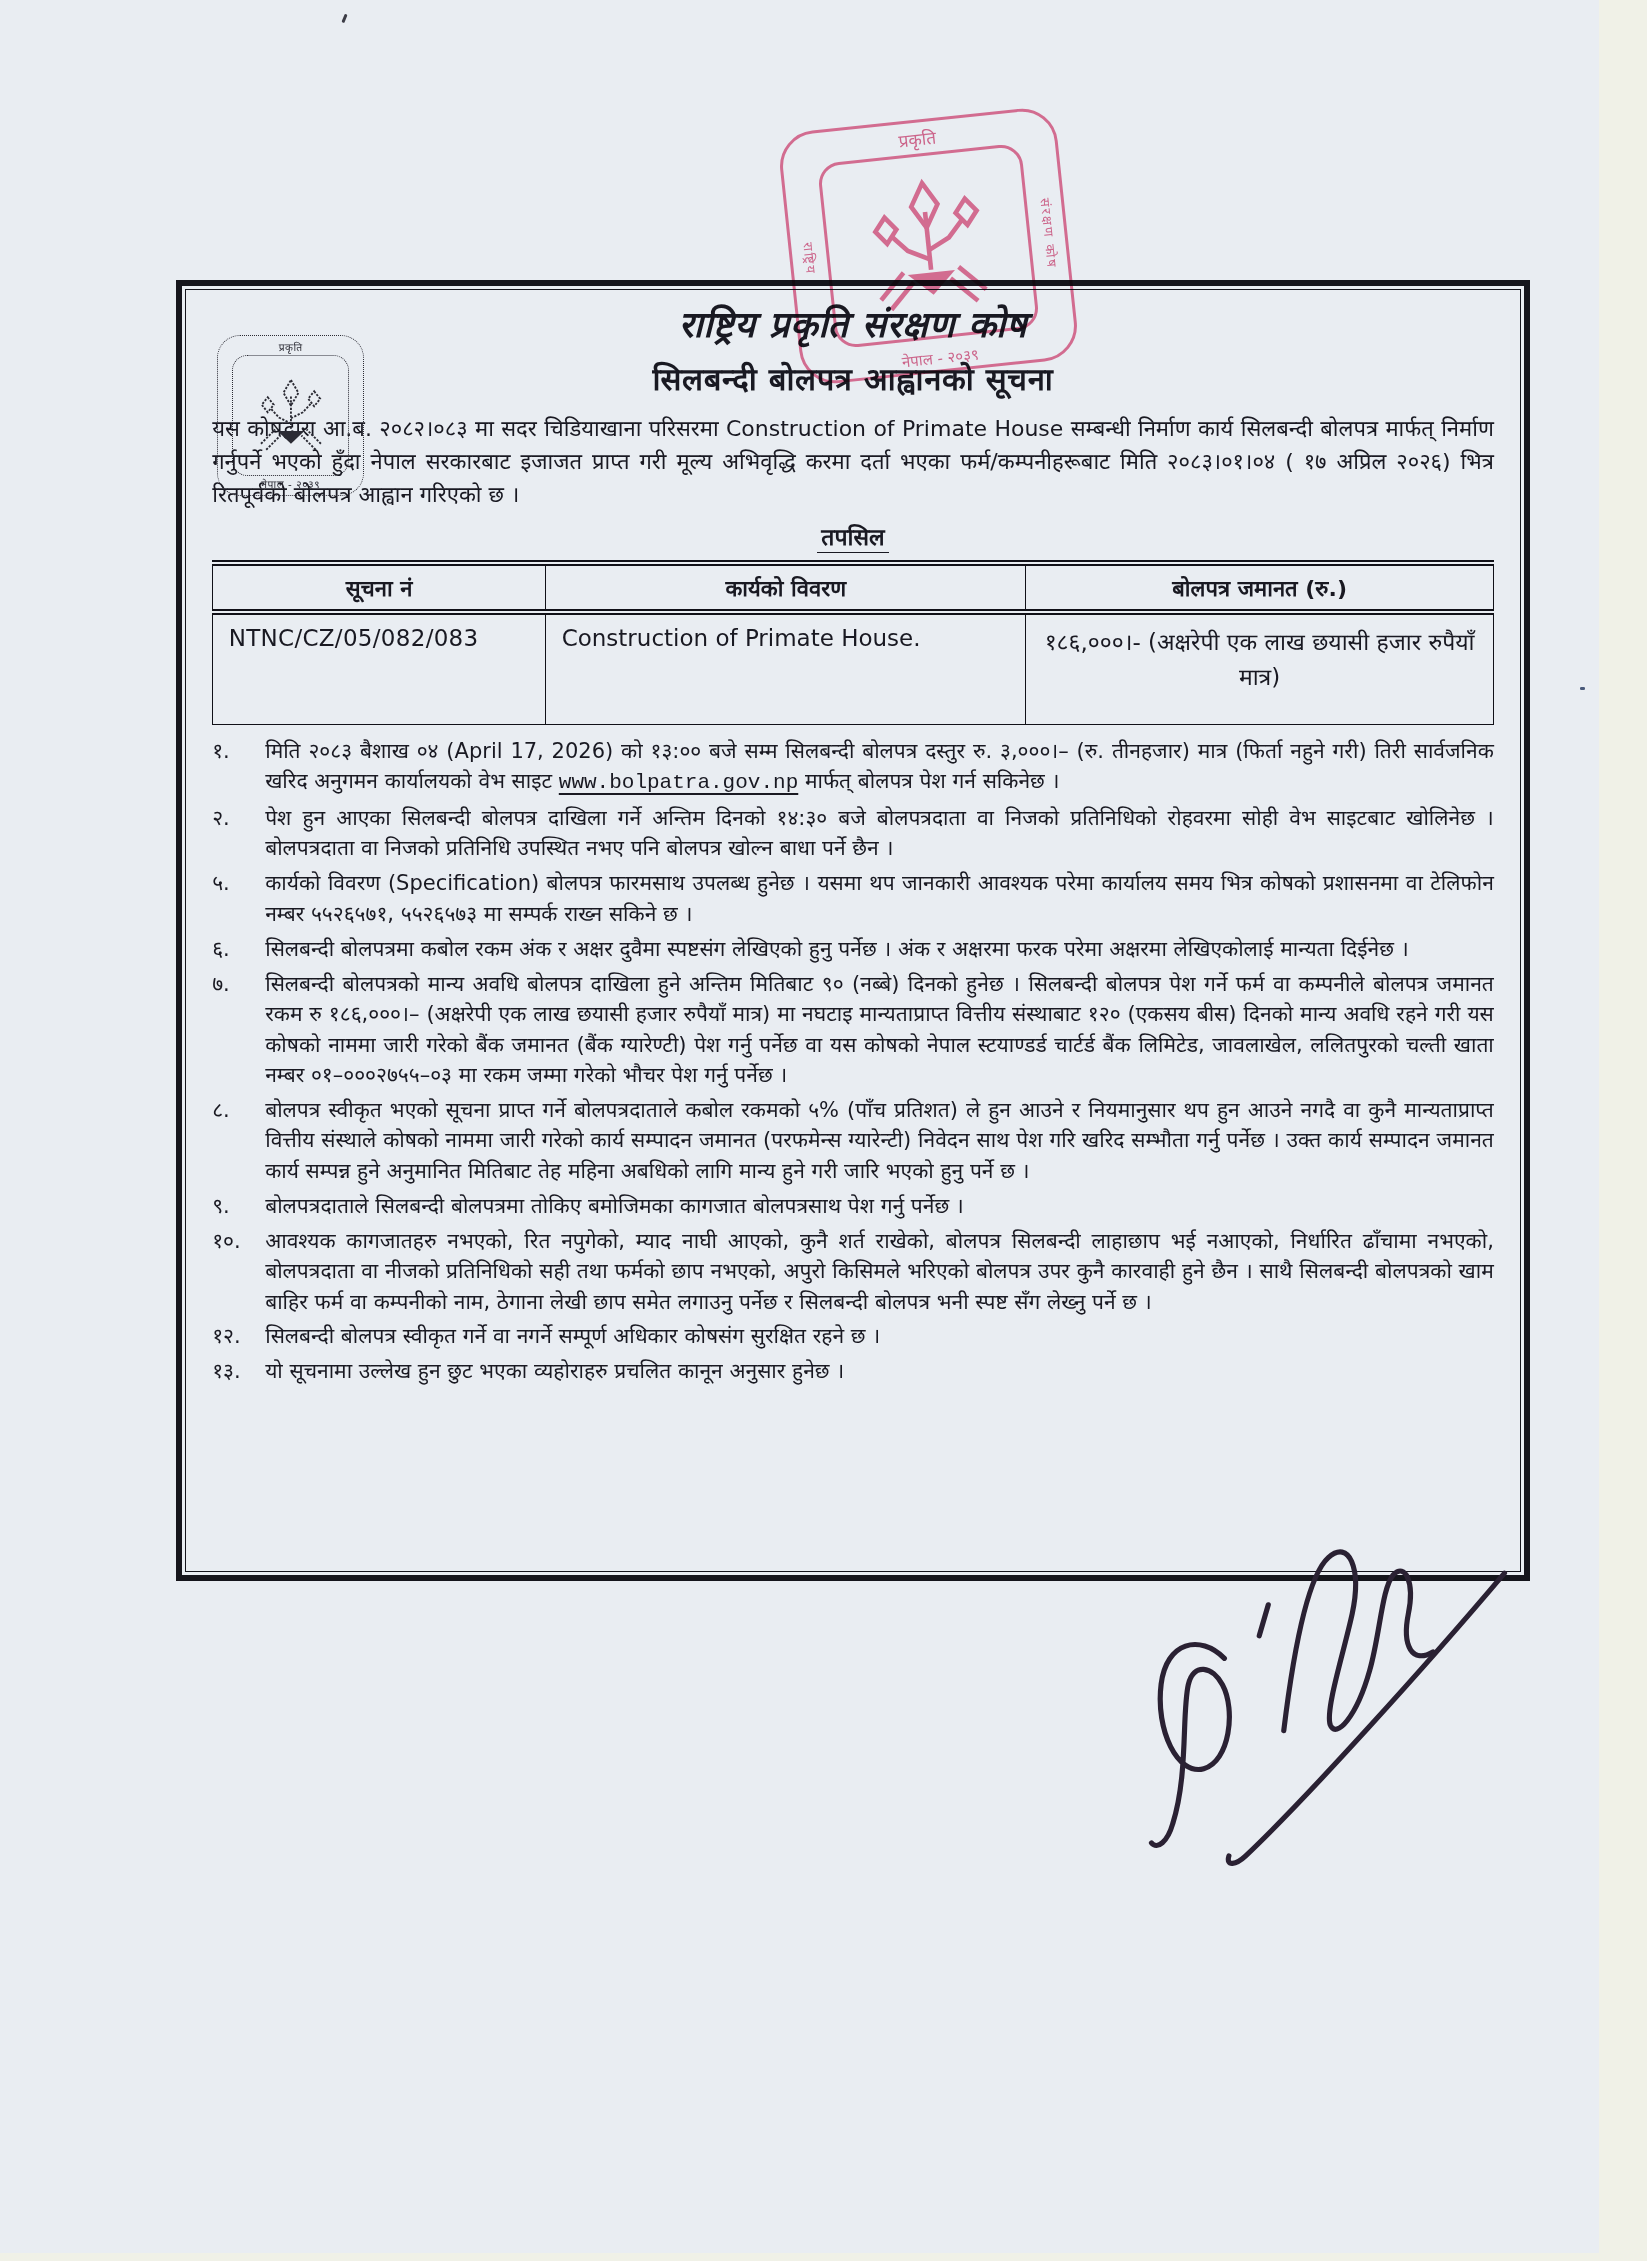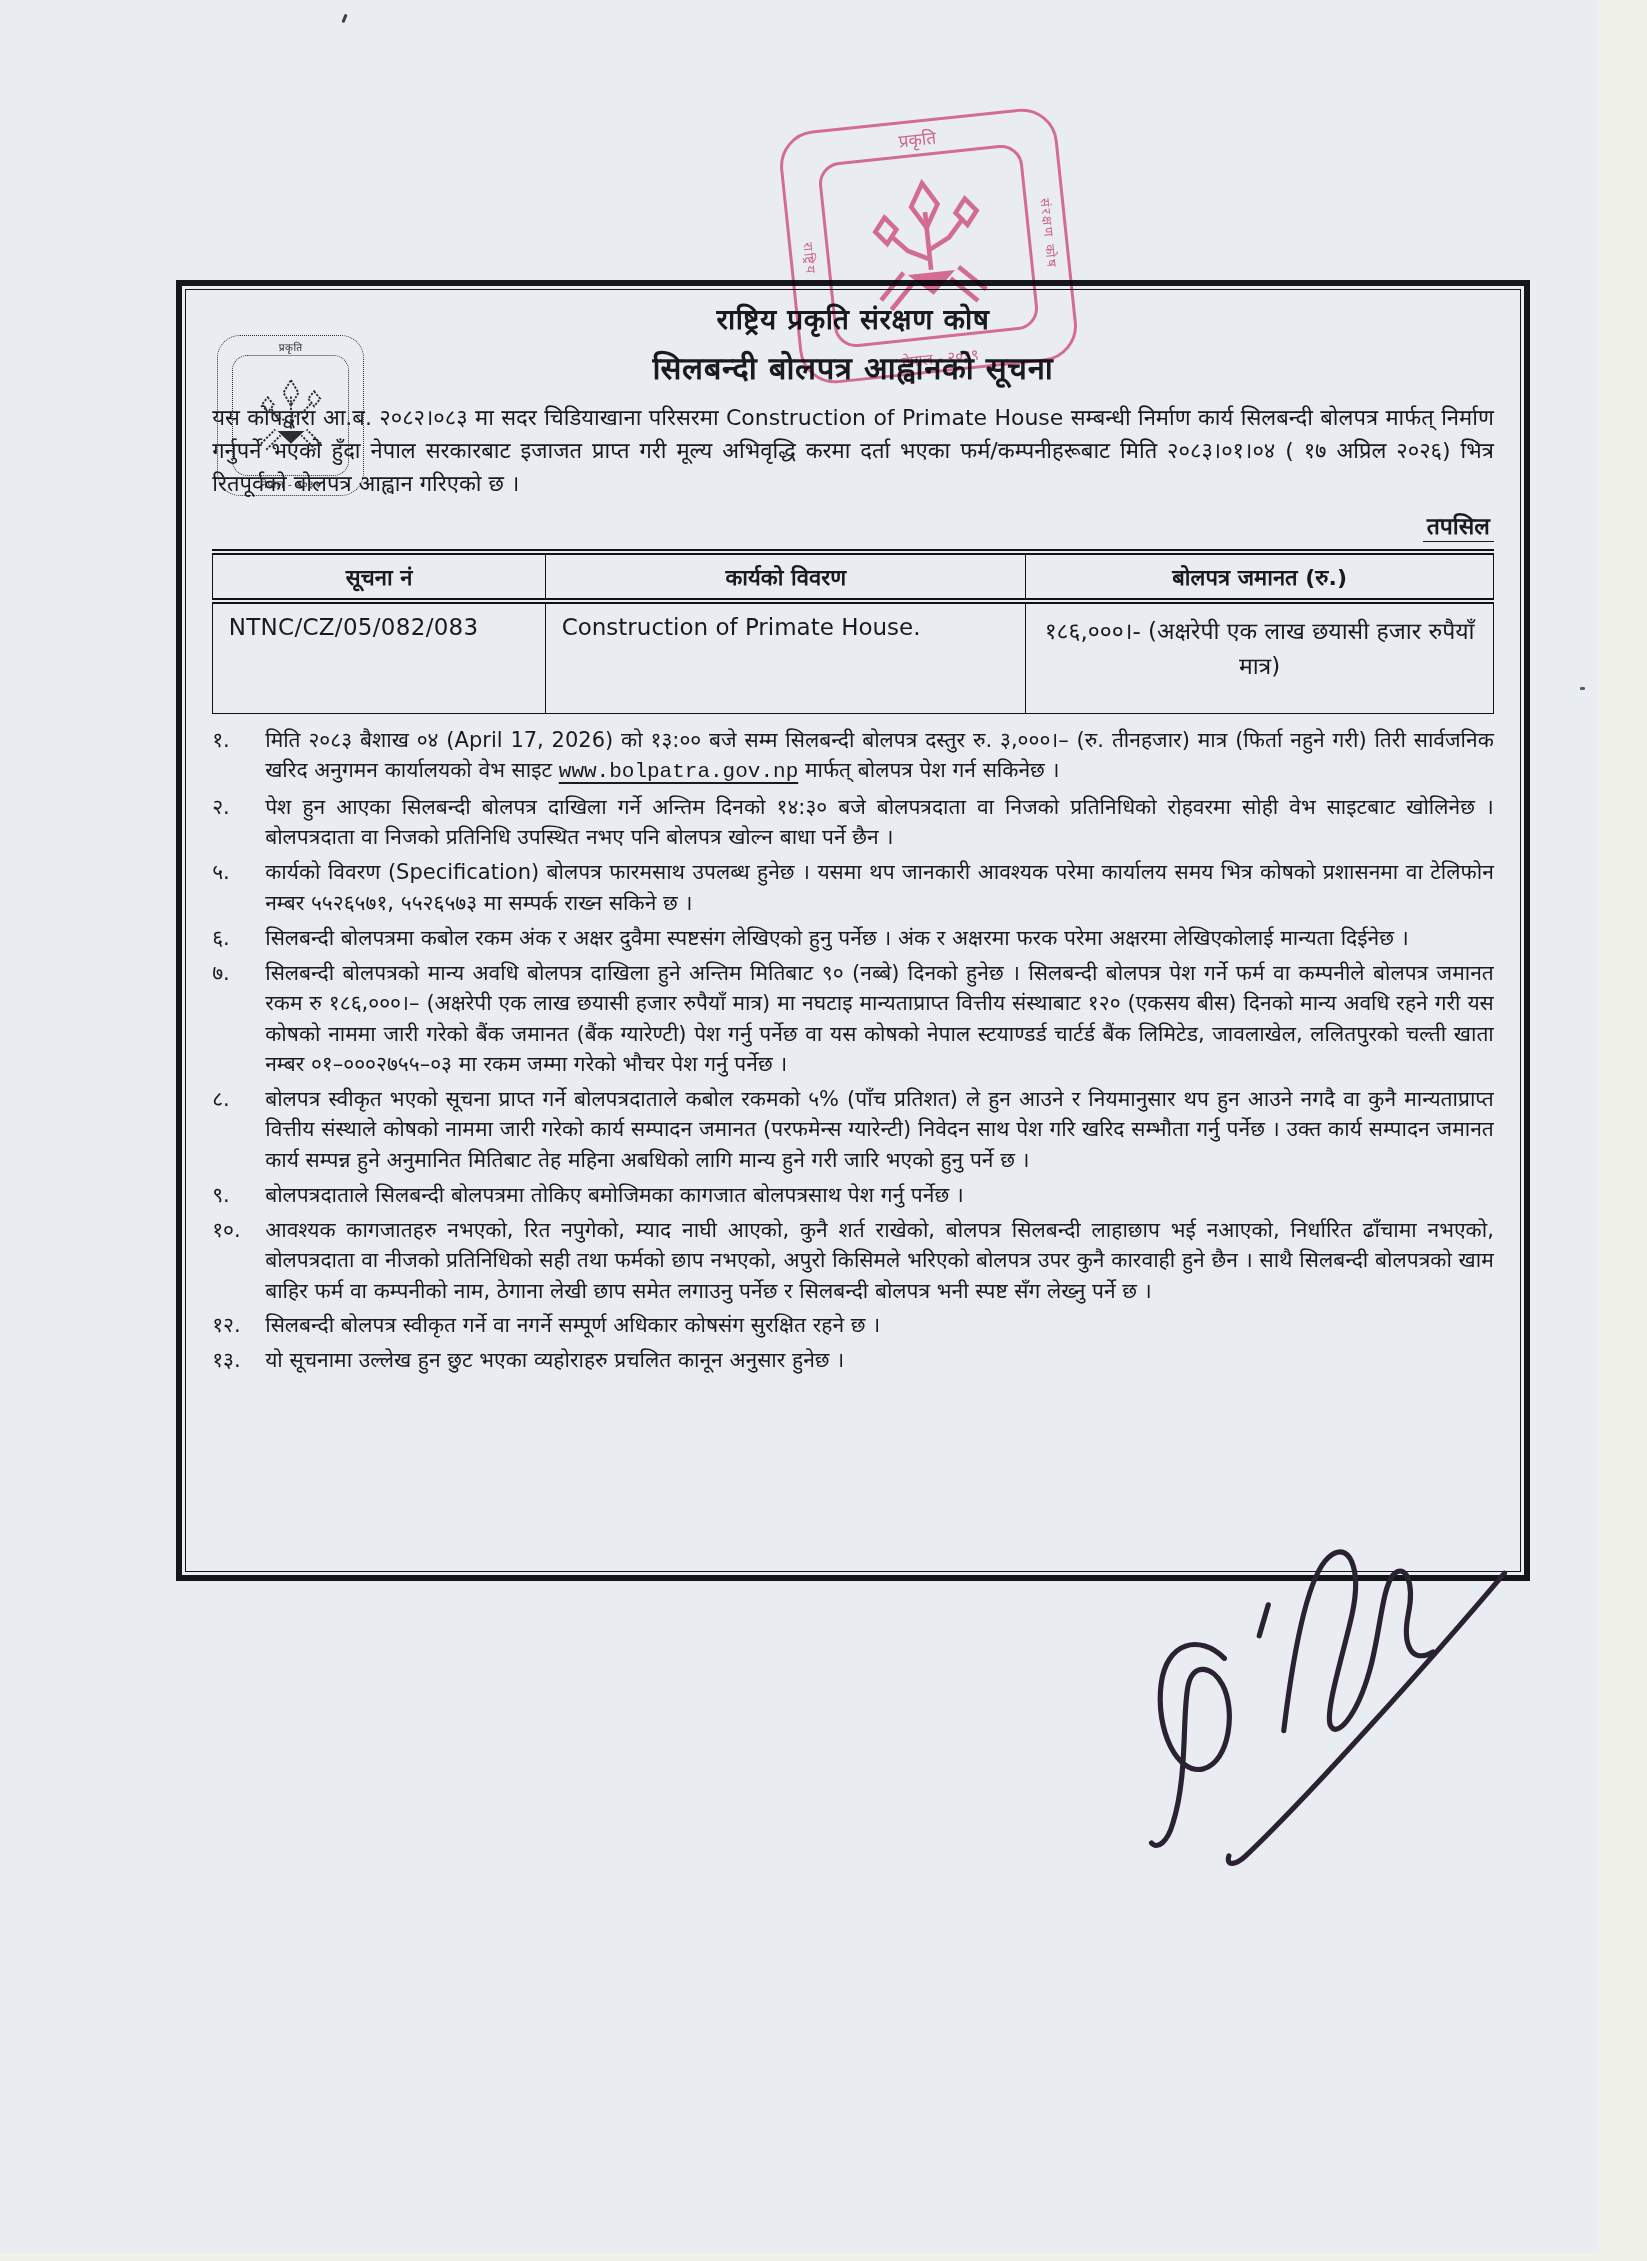--- a/index.html
+++ b/index.html
@@ -20,28 +20,28 @@
             border:1.9px dotted #2b2b34;border-radius:23px;box-sizing:border-box;
             display:flex;flex-direction:column;align-items:center;justify-content:space-between;
             padding:3.9px 3.9px;background:transparent;}
   .logo-box .logo-top,.logo-box .logo-bottom{font-size:10.3px;color:#2b2b34;letter-spacing:0.6px;}
   .logo-inner{flex:1;width:84%;margin:1.3px 0;border:1.3px dotted #2b2b34;border-radius:15.5px;
               display:flex;align-items:center;justify-content:center;}
   .logo-inner svg{width:78%;height:86%;}
 
   
   .header{text-align:center;}
-  .org{font-size:28px;font-weight:bold;letter-spacing:0.6px;}
+  .org{font-size:36px;font-weight:bold;letter-spacing:0.6px;font-style:italic;}
   .office{font-size:23px;margin-top:7.8px;}
   .notice-title{font-size:31px;font-weight:bold;margin-top:9px;letter-spacing:0.6px;}
 
   
   .intro{font-size:22px;line-height:1.5;text-align:justify;margin:13px 0 0 0;}
 
-  .tapasil{text-align:right;margin:9px 0 7.8px;}
+  .tapasil{text-align:center;margin:9px 0 7.8px;}
   .tapasil span{font-size:23px;font-weight:bold;border-bottom:1.9px solid #191922;padding:0 3.9px 1.9px;}
 
   
   table.tender{width:100%;border-collapse:collapse;table-layout:fixed;}
   table.tender th,table.tender td{border:1.9px solid #111118;}
   table.tender th{font-size:22px;font-weight:bold;padding:6.5px 5.2px;
                   border-top:6.5px double #111118;border-bottom:6.5px double #111118;}
   table.tender td{font-size:23px;padding:10.3px 15.5px 30px;vertical-align:top;}
   td.c1{text-align:left;font-size:23px;letter-spacing:0.3px;}
   td.c2{text-align:left;font-size:24.5px;}

